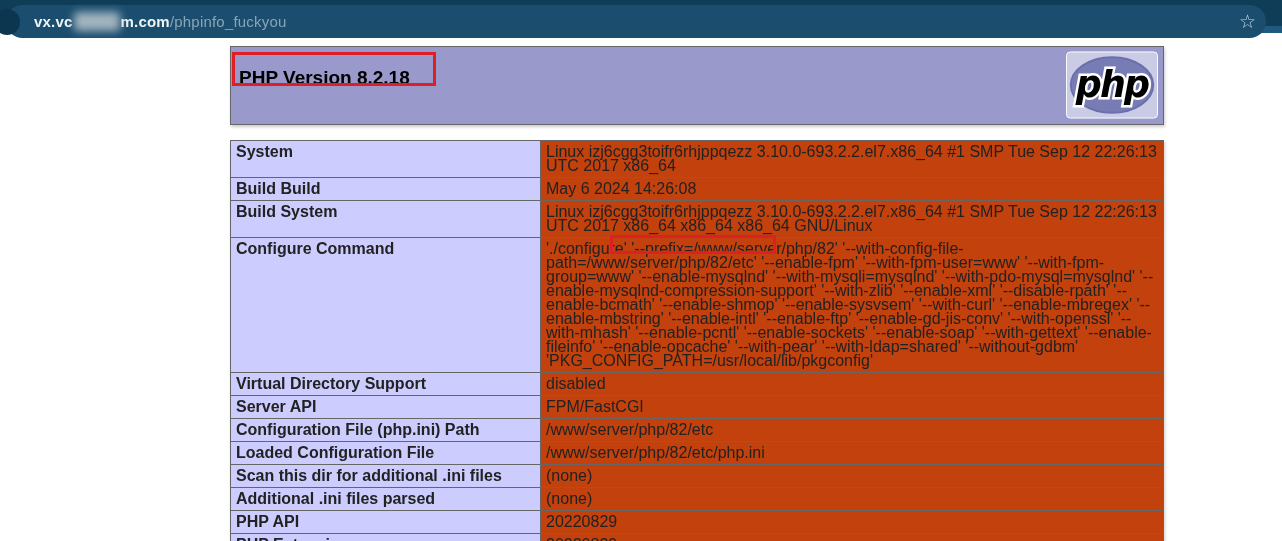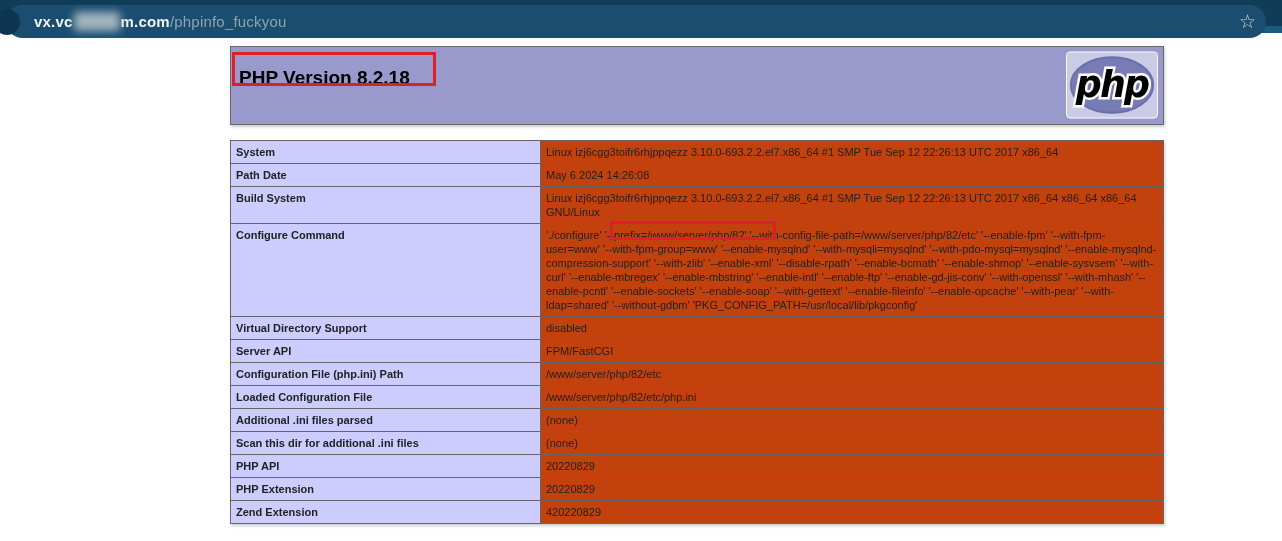--- a/index.html
+++ b/index.html
@@ -89,21 +89,21 @@
     font-size: 19px;
     font-weight: bold;
     color: #000000;
     line-height: 1.2;
   }
   .php-logo { position: absolute; top: 4px; right: 5px; }
 
   table.info-table { margin-top: 15px; }
   table.info-table td {
     border: 1px solid #666;
-    font-size: 11px;
+    font-size: 16px;
     line-height: 14px;
     padding: 4px 5px;
     vertical-align: baseline;
   }
   td.e {
     background-color: #ccccff;
     width: 310px;
     font-weight: bold;
   }
   td.v {
@@ -159,21 +159,21 @@
   </tbody>
     </table>
 
   <table class="php-table info-table">
     <tbody>
         <tr>
           <td class="e">System</td>
           <td class="v">Linux izj6cgg3toifr6rhjppqezz 3.10.0-693.2.2.el7.x86_64 #1 SMP Tue Sep 12 22:26:13 UTC 2017 x86_64</td>
         </tr>
         <tr>
-          <td class="e">Path Date</td>
+          <td class="e">Build Build</td>
           <td class="v">May 6 2024 14:26:08</td>
         </tr>
         <tr>
           <td class="e">Build System</td>
           <td class="v">Linux izj6cgg3toifr6rhjppqezz 3.10.0-693.2.2.el7.x86_64 #1 SMP Tue Sep 12 22:26:13 UTC 2017 x86_64 x86_64 x86_64 GNU/Linux</td>
         </tr>
         <tr>
           <td class="e">Configure Command</td>
           <td class="v">'./configure' '--prefix=/www/server/php/82' '--with-config-file-path=/www/server/php/82/etc' '--enable-fpm' '--with-fpm-user=www' '--with-fpm-group=www' '--enable-mysqlnd' '--with-mysqli=mysqlnd' '--with-pdo-mysql=mysqlnd' '--enable-mysqlnd-compression-support' '--with-zlib' '--enable-xml' '--disable-rpath' '--enable-bcmath' '--enable-shmop' '--enable-sysvsem' '--with-curl' '--enable-mbregex' '--enable-mbstring' '--enable-intl' '--enable-ftp' '--enable-gd-jis-conv' '--with-openssl' '--with-mhash' '--enable-pcntl' '--enable-sockets' '--enable-soap' '--with-gettext' '--enable-fileinfo' '--enable-opcache' '--with-pear' '--with-ldap=shared' '--without-gdbm' 'PKG_CONFIG_PATH=/usr/local/lib/pkgconfig'<div class="annotation-box annotation-box-prefix"></div></td>
         </tr>
@@ -187,28 +187,28 @@
         </tr>
         <tr>
           <td class="e">Configuration File (php.ini) Path</td>
           <td class="v">/www/server/php/82/etc</td>
         </tr>
         <tr>
           <td class="e">Loaded Configuration File</td>
           <td class="v">/www/server/php/82/etc/php.ini</td>
         </tr>
         <tr>
+          <td class="e">Scan this dir for additional .ini files</td>
+          <td class="v">(none)</td>
+        </tr>
+        <tr>
           <td class="e">Additional .ini files parsed</td>
           <td class="v">(none)</td>
         </tr>
         <tr>
-          <td class="e">Scan this dir for additional .ini files</td>
-          <td class="v">(none)</td>
-        </tr>
-        <tr>
           <td class="e">PHP API</td>
           <td class="v">20220829</td>
         </tr>
         <tr>
           <td class="e">PHP Extension</td>
           <td class="v">20220829</td>
         </tr>
         <tr>
           <td class="e">Zend Extension</td>
           <td class="v">420220829</td>

